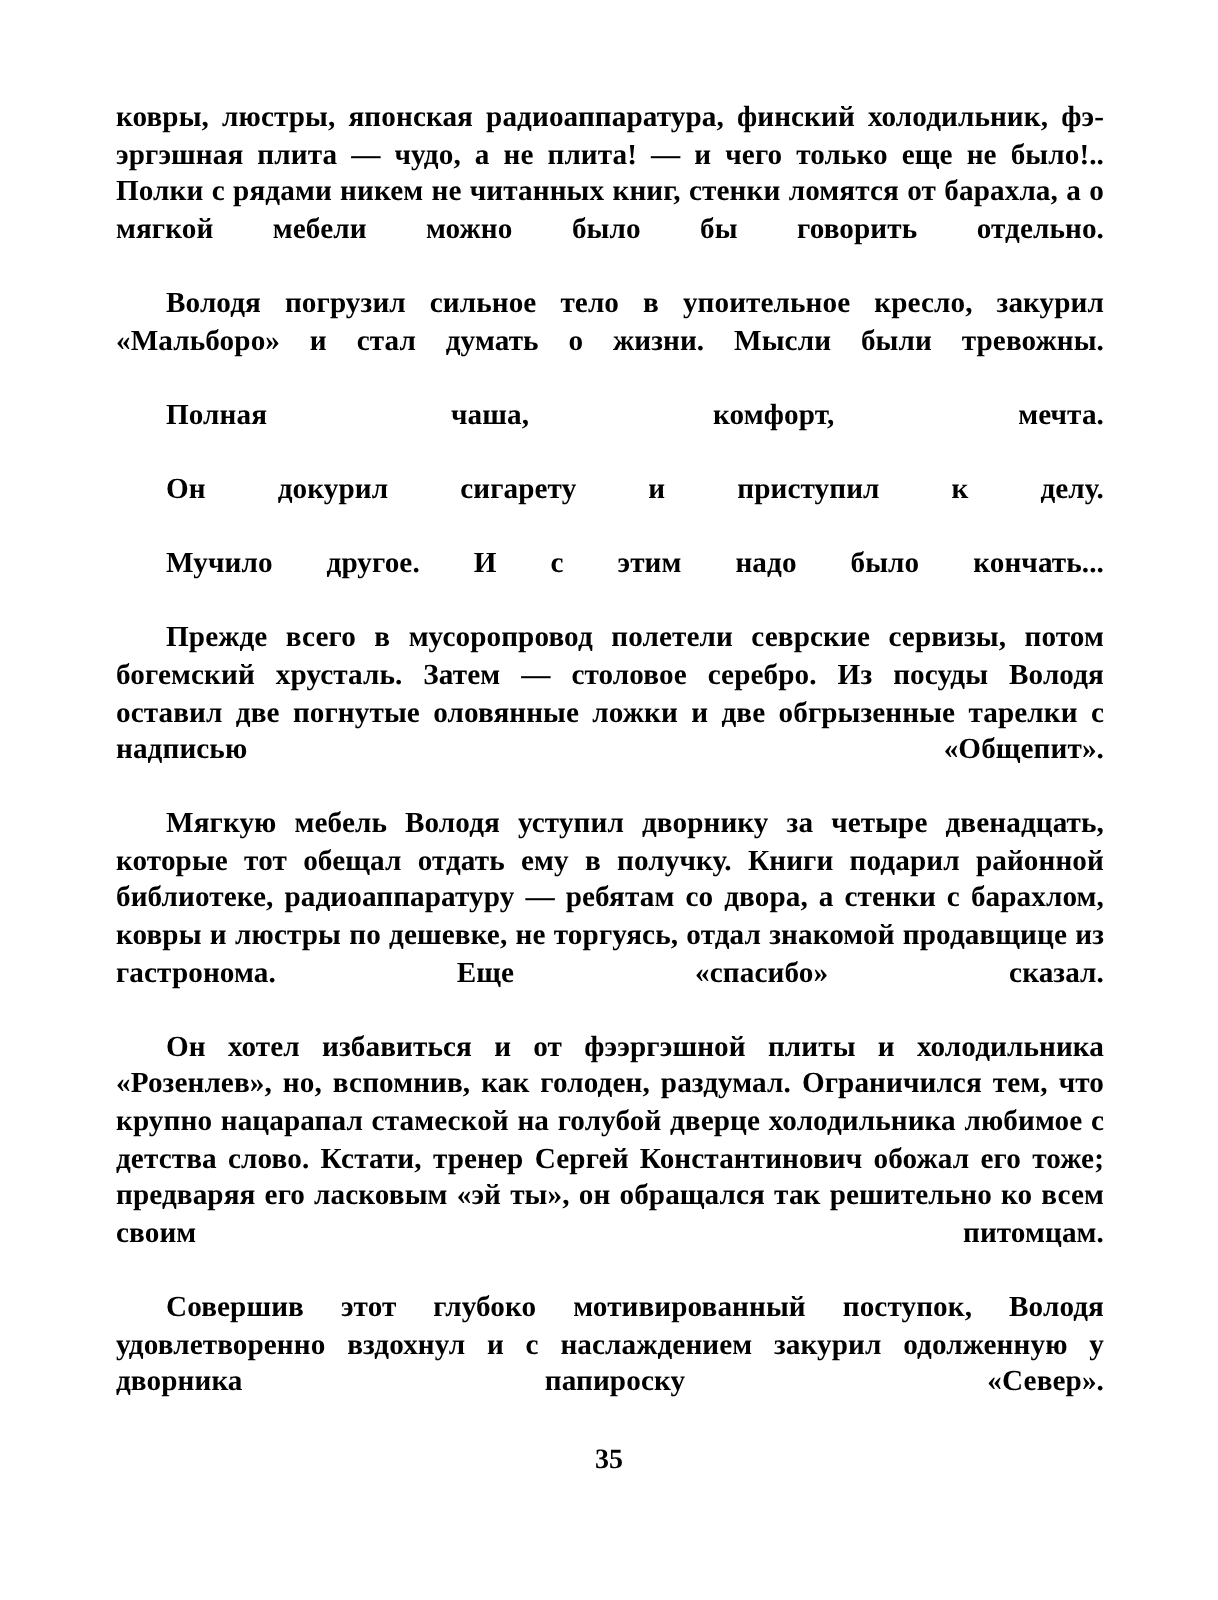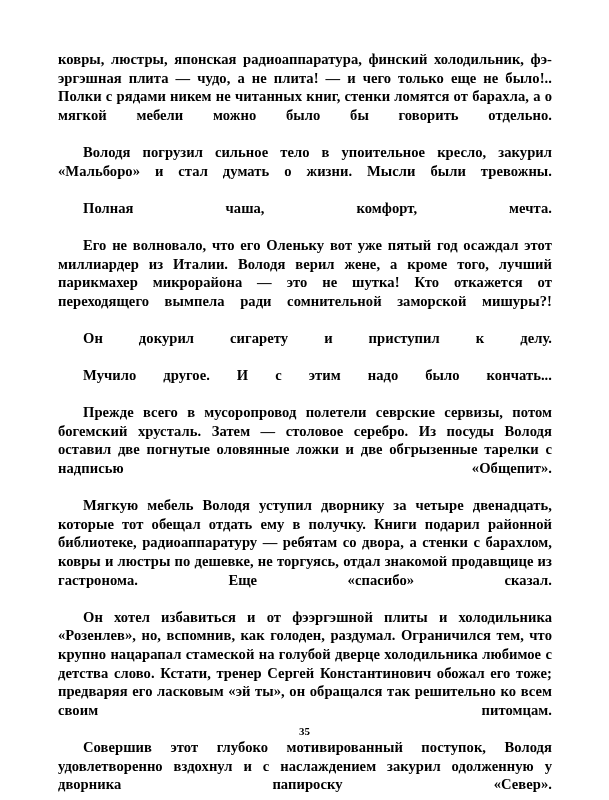--- a/index.html
+++ b/index.html
@@ -61,36 +61,35 @@
     display: inline-block;
     width: 100%;
   }
 
   .folio {
     position: absolute;
     left: 0;
     top: 722px;
     width: 609px;
     text-align: center;
-    font-size: 11px;
+    font-size: 14px;
     line-height: 18px;
     font-weight: 700;
     font-family: "Liberation Serif", "DejaVu Serif", serif;
   }
 </style>
 </head>
 <body>
 
 <div class="page">
 
   <div class="textblock">
     <p class="continued">ковры, люстры, японская радиоаппаратура, финский холодильник, фэ-эргэшная плита — чудо, а не плита! — и чего только еще не было!.. Полки с рядами никем не читанных книг, стенки ломятся от барахла, а о мягкой мебели можно было бы говорить отдельно.</p>
     <p>Володя погрузил сильное тело в упоительное кресло, закурил «Мальборо» и стал думать о жизни. Мысли были тревожны.</p>
     <p>Полная чаша, комфорт, мечта.</p>
-    <p>Его не волновало, что его Оленьку вот уже пятый год осаждал этот миллиардер из Италии. Володя верил жене, а кроме того, лучший парикмахер микрорайона — это не шутка! Кто откажется от переходящего вымпела ради сомнительной заморской мишуры?!</p>
     <p>Он докурил сигарету и приступил к делу.</p>
     <p>Мучило другое. И с этим надо было кончать...</p>
     <p>Прежде всего в мусоропровод полетели севрские сервизы, потом богемский хрусталь. Затем — столовое серебро. Из посуды Володя оставил две погнутые оловянные ложки и две обгрызенные тарелки с надписью «Общепит».</p>
     <p>Мягкую мебель Володя уступил дворнику за четыре двенадцать, которые тот обещал отдать ему в получку. Книги подарил районной библиотеке, радиоаппаратуру — ребятам со двора, а стенки с барахлом, ковры и люстры по дешевке, не торгуясь, отдал знакомой продавщице из гастронома. Еще «спасибо» сказал.</p>
     <p>Он хотел избавиться и от фээргэшной плиты и холодильника «Розенлев», но, вспомнив, как голоден, раздумал. Ограничился тем, что крупно нацарапал стамеской на голубой дверце холодильника любимое с детства слово. Кстати, тренер Сергей Константинович обожал его тоже; предваряя его ласковым «эй ты», он обращался так решительно ко всем своим питомцам.</p>
     <p>Совершив этот глубоко мотивированный поступок, Володя удовлетворенно вздохнул и с наслаждением закурил одолженную у дворника папироску «Север».</p>
 
   </div>
 
   <div class="folio">35</div>

